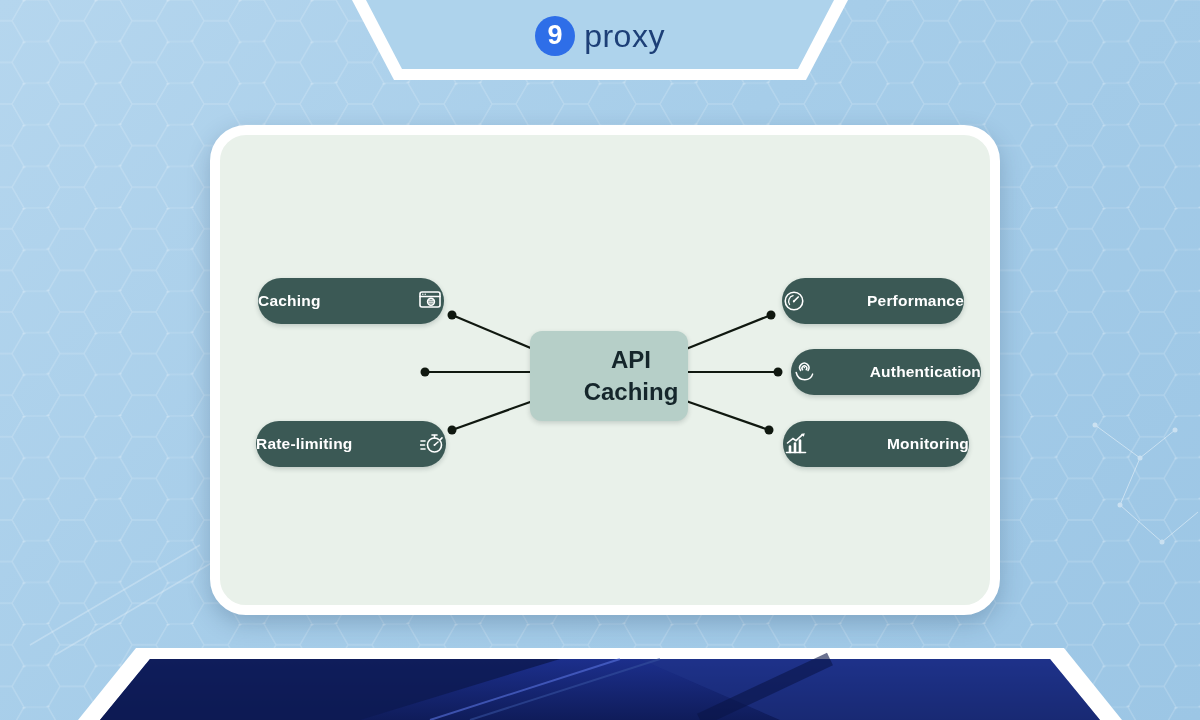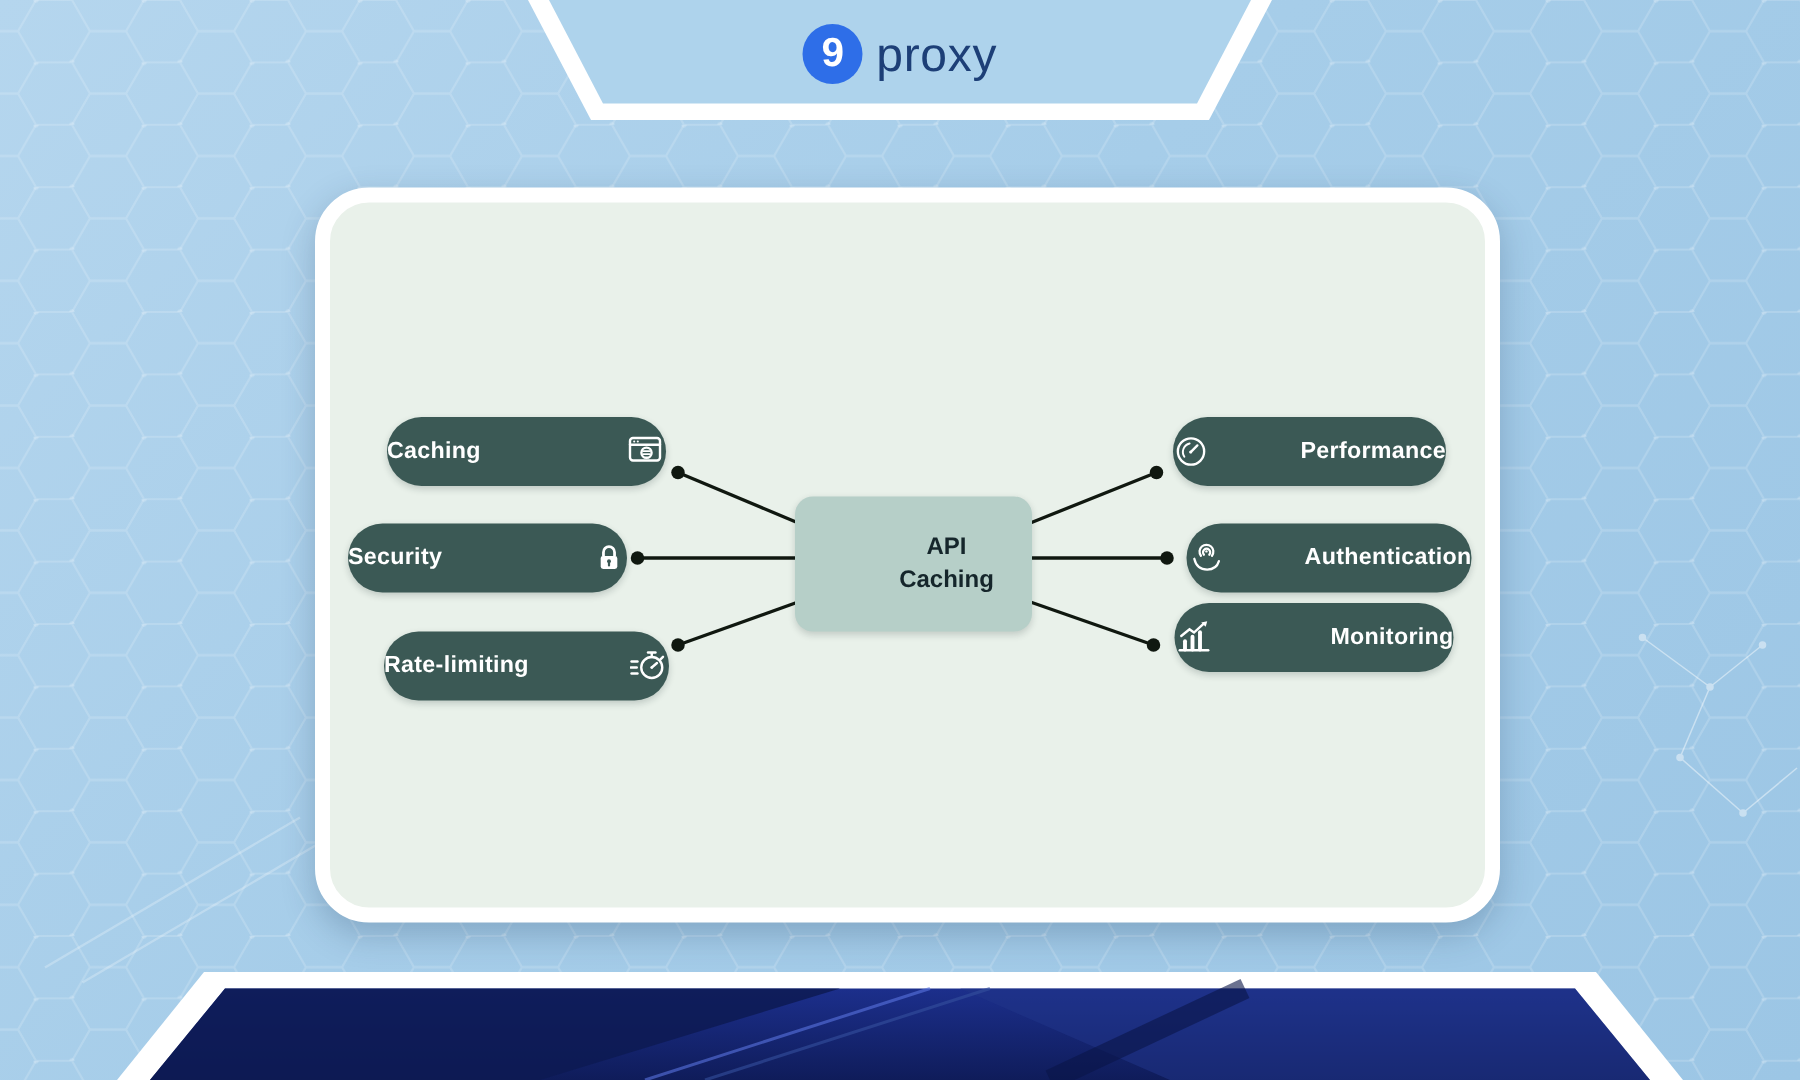--- a/index.html
+++ b/index.html
@@ -77,21 +77,21 @@
     top: 331px;
     width: 158px;
     height: 90px;
     background: #b6cfc8;
     border-radius: 12px;
     display: flex;
     flex-direction: column;
     align-items: center;
     justify-content: center;
     line-height: 1.35;
-    font-size: 16px;
+    font-size: 24px;
     font-weight: bold;
     color: #15262b;
     z-index: 7;
     box-shadow: 0 2px 5px rgba(20, 40, 40, 0.18);
     padding-left: 44px;
   }
 
   
   .pill {
     position: absolute;
@@ -110,21 +110,21 @@
     box-shadow: 0 2px 5px rgba(20, 40, 40, 0.2);
   }
   .pill .icon { display: flex; align-items: center; justify-content: center; }
   .pill svg { display: block; }
 
   .pill-caching       { left: 258px; top: 278px; width: 186px; }
   .pill-security      { left: 232px; top: 349px; width: 186px; }
   .pill-ratelimiting  { left: 256px; top: 421px; width: 190px; }
   .pill-performance   { left: 782px; top: 278px; width: 182px; }
   .pill-authentication{ left: 791px; top: 349px; width: 190px; gap: 12px; }
-  .pill-monitoring    { left: 783px; top: 402px; width: 186px; }
+  .pill-monitoring    { left: 783px; top: 421px; width: 186px; }
 </style>
 </head>
 <body>
 
 <div class="stage">
 
   <svg class="bg-svg" width="1200" height="720" viewBox="0 0 1200 720">
     <defs>
       <pattern id="hexpat" width="72" height="41.6" patternUnits="userSpaceOnUse">
         <g fill="none" stroke="#ffffff" stroke-width="1.2" opacity="0.16">
@@ -209,31 +209,20 @@
         <line x1="2" y1="8.5" x2="22" y2="8.5"></line>
         <circle cx="4.8" cy="6.3" r="0.7" fill="#ffffff" stroke="none"></circle>
         <circle cx="7.2" cy="6.3" r="0.7" fill="#ffffff" stroke="none"></circle>
         <circle cx="13" cy="13.8" r="3.4"></circle>
         <line x1="10.8" y1="12.8" x2="15.2" y2="12.8" stroke-width="1.2"></line>
         <line x1="10.8" y1="14.8" x2="15.2" y2="14.8" stroke-width="1.2"></line>
       </svg>
     </span>
   </div>
 
-  <div class="pill pill-security">
-    <span>Security</span>
-    <span class="icon">
-      <svg width="24" height="24" viewBox="0 0 26 26">
-        <path d="M9,12 v-3.2 a4,4 0 0 1 8,0 V12" fill="none" stroke="#ffffff" stroke-width="2"></path>
-        <rect x="7" y="11.5" width="12" height="9.5" rx="1.8" fill="#ffffff"></rect>
-        <circle cx="13" cy="15.3" r="1.4" fill="#3b5955"></circle>
-        <line x1="13" y1="15.6" x2="13" y2="18.4" stroke="#3b5955" stroke-width="1.6" stroke-linecap="round"></line>
-      </svg>
-    </span>
-  </div>
 
   <div class="pill pill-performance">
     <span class="icon">
       <svg width="24" height="24" viewBox="0 0 26 26" fill="none" stroke="#ffffff" stroke-width="1.7" stroke-linecap="round">
         <circle cx="13" cy="13" r="9.5"></circle>
         <path d="M8.2,16.8 A6.3,6.3 0 0 1 12,7.2" stroke-width="1.4"></path>
         <line x1="12.8" y1="13.4" x2="17.6" y2="8.6"></line>
         <circle cx="12.8" cy="13.4" r="1.1" fill="#ffffff" stroke="none"></circle>
       </svg>
     </span>

